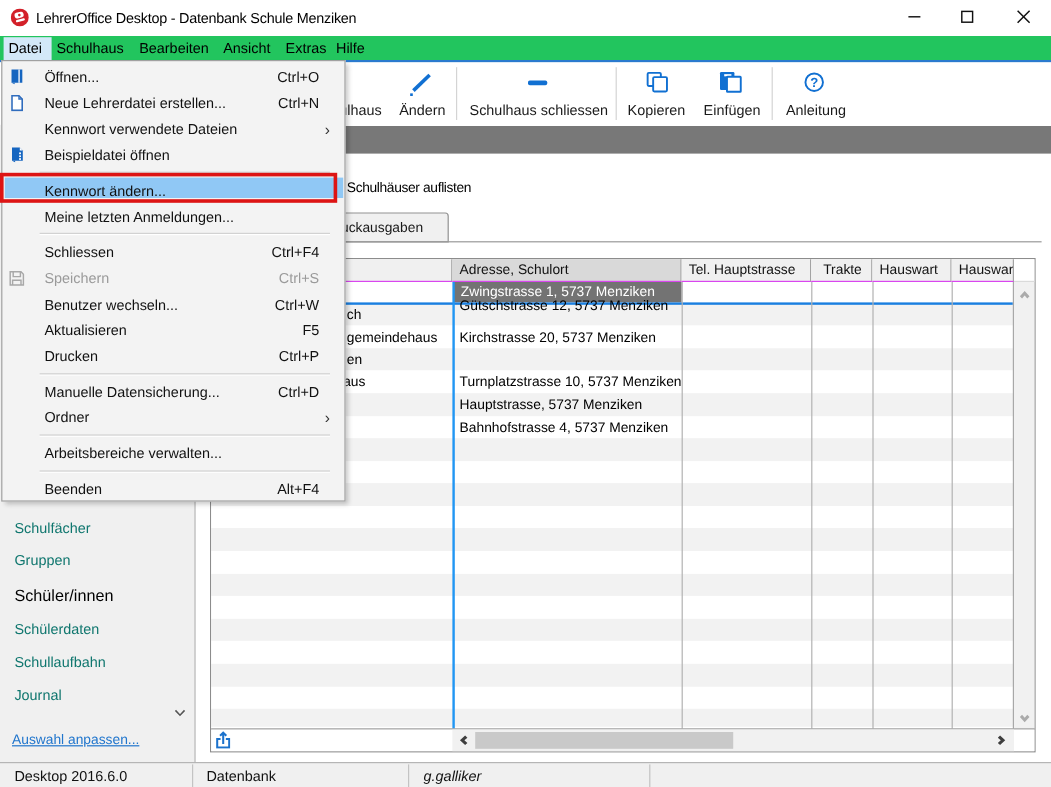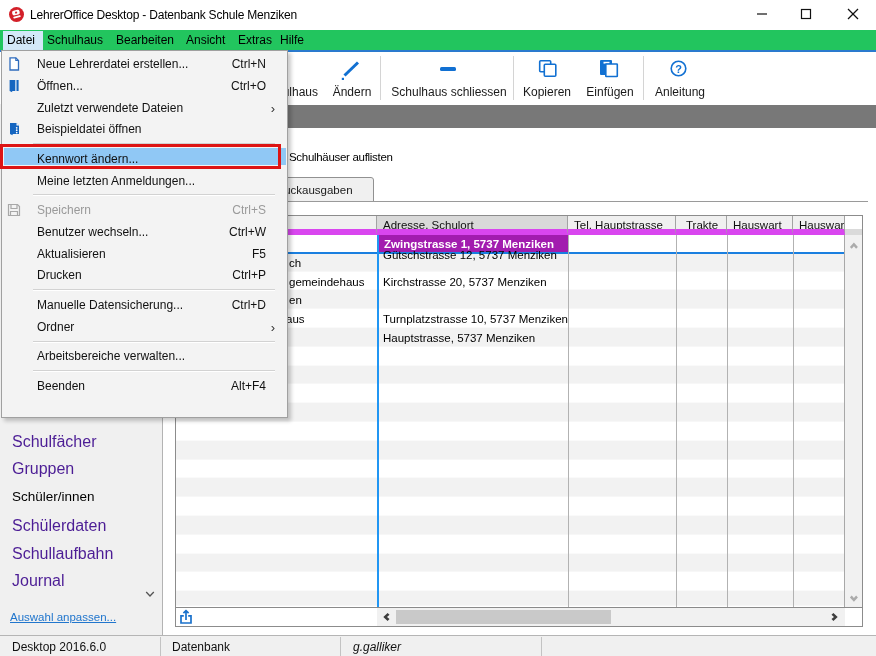--- a/index.html
+++ b/index.html
@@ -28,41 +28,41 @@
 #darkbar { left:0; top:105px; width:876px; height:23px; background:#787878; }
 
 
 #heading { left:289px; top:151px; font-size:11.5px; letter-spacing:-0.3px; color:#000; }
 #tab { left:255px; top:177px; width:119px; height:25px; background:#f0f0f0; border:1px solid #919191; border-radius:3px 3px 0 0; }
 #tabtext { left:272px; top:184px; font-size:11.5px; color:#1a1a1a; }
 #tabline { left:166px; top:201px; width:702px; height:1px; background:#9a9a9a; }
 
 
 #grid { left:175px; top:215px; width:688px; height:412px; border:1px solid #8c8c8c; background:#fff; }
-.hcell { position:absolute; top:0; height:19px; background:#f0f0f0; border-right:1px solid #a3a3a3; border-bottom:6px solid #d946ef; font-size:11.5px; color:#111; line-height:18px; padding-left:6px; overflow:hidden; }
+.hcell { position:absolute; top:0; height:19px; background:#f0f0f0; border-right:1px solid #a3a3a3; border-bottom:1px solid #d946ef; font-size:11.5px; color:#111; line-height:18px; padding-left:6px; overflow:hidden; }
 #gridbody { position:absolute; left:0; top:19px; width:670px; height:372px;
   background:repeating-linear-gradient(to bottom, #ffffff 0px, #ffffff 18.8px, #f2f2f2 18.8px, #f2f2f2 37.6px);
   background-position:0 -1.4px; }
 .vline { position:absolute; top:19px; height:372px; width:1px; background:#b2b2b2; }
 #bluevline { position:absolute; left:201px; top:19px; height:372px; width:2px; background:#2196f3; }
-#selcell { position:absolute; left:202px; top:19px; width:190px; height:17px; background:#a21caf; color:#fff; line-height:18px; padding-left:6px; font-size:11.5px;font-weight:bold; }
+#selcell { position:absolute; left:202px; top:19px; width:190px; height:17px; background:#737373; color:#fff; line-height:18px; padding-left:6px; font-size:11.5px; }
 #focusline { position:absolute; left:0px; top:35.8px; width:668px; height:2px; background:#1a7fe0; }
 .gtext { position:absolute; font-size:11.5px; color:#000; height:18.8px; line-height:18.8px; white-space:nowrap; }
 
 
 #vscroll { position:absolute; left:669px; top:19px; width:17px; height:372px; background:#f1f1f1; }
 #hscrollline { position:absolute; left:0px; top:391px; width:686px; height:1px; background:#8a8a8a; }
 #hscrollrow { position:absolute; left:0px; top:392px; width:686px; height:18px; background:#fff; }
 #hscrolltrack { position:absolute; left:201px; top:0px; width:468px; height:18px; background:#f1f1f1; }
 #hthumb { position:absolute; left:19px; top:2.2px; width:215px; height:13.5px; background:#c9c9c9; }
 
 
 #sidebar { left:0; top:104px; width:162px; height:531px; background:#f0f0f0; }
 #splitter { left:162px; top:104px; width:1px; height:531px; background:#b3b3b3; }
-.snav { position:absolute; left:12px; font-size:16px; color:#4c1d95; }
+.snav { position:absolute; left:12px; font-size:12px; color:#0f766e; }
 #snav-header { position:absolute; left:12px; font-size:13.5px; color:#000; }
 #auswahl { position:absolute; left:10px; font-size:11.5px; color:#2176cd; text-decoration:underline; }
 
 
 #statusbar { left:0; top:635px; width:876px; height:21px; background:#f0f0f0; border-top:1px solid #b5b5b5; }
 .scell { position:absolute; top:1px; height:20px; line-height:20px; font-size:12px; color:#111; }
 .ssep { position:absolute; top:1px; width:1px; height:20px; background:#c3c3c3; }
 
 
 #menu { left:1px; top:50px; width:287px; height:368px; background:#f3f3f3; border:1px solid #a0a0a0;
@@ -166,20 +166,21 @@
 
   <div class="gtext" style="left:113px; top:37.8px;">ch</div>
   <div class="gtext" style="left:113px; top:56.6px;">gemeindehaus</div>
   <div class="gtext" style="left:113px; top:75.4px;">en</div>
   <div class="gtext" style="left:110px; top:94.2px;">aus</div>
 
   <div class="gtext" style="left:207px; top:30px;">Gütschstrasse 12, 5737 Menziken</div>
   <div class="gtext" style="left:207px; top:56.6px;">Kirchstrasse 20, 5737 Menziken</div>
   <div class="gtext" style="left:207px; top:94.2px;text-align:right;">Turnplatzstrasse 10, 5737 Menziken</div>
   <div class="gtext" style="left:207px; top:113px;">Hauptstrasse, 5737 Menziken</div>
+  <div class="gtext" style="left:207px; top:131.8px;">Bahnhofstrasse 4, 5737 Menziken</div>
 
   <div id="vscroll">
     <svg style="position:absolute; left:3.5px; top:5.5px;" width="11" height="10" viewBox="0 0 11 10">
       <path d="M0.9 5.9 L4.9 1.6 L8.9 5.9 L7.1 7.8 L4.9 5.3 L2.7 7.8 Z" fill="#ababab"></path>
     </svg>
     <svg style="position:absolute; left:3.5px; top:359px;" width="11" height="10" viewBox="0 0 11 10">
       <path d="M0.9 3.5 L2.7 1.6 L4.9 4.1 L7.1 1.6 L8.9 3.5 L4.9 7.8 Z" fill="#ababab"></path>
     </svg>
   </div>
 
@@ -221,37 +222,37 @@
   <div class="scell" style="left:172px;">Datenbank</div>
   <div class="ssep" style="left:340px;"></div>
   <div class="scell" style="left:353px;font-style:italic;">g.galliker</div>
   <div class="ssep" style="left:541px;"></div>
 </div>
 
 <div class="abs" id="menu">
   <div style="height:2.3px;"></div>
   <div class="menuitem">
     <svg class="micon" viewBox="0 0 14 14">
-        <path d="M3 0.8 L8.8 0.8 L11.5 3.5 L11.5 13 L3 13 Z" fill="#fff" stroke="#2f6cbd" stroke-width="1.3"></path>
-        <path d="M8.8 0.8 L8.8 3.5 L11.5 3.5" fill="none" stroke="#2f6cbd" stroke-width="1.1"></path>
-      </svg>
-    <span class="txt">Neue Lehrerdatei erstellen...</span>
-      <span class="sc">Ctrl+N</span>
-  </div>
-  <div class="menuitem">
-    <svg class="micon" viewBox="0 0 14 14">
         <path d="M2.6 1 L11.6 1 L11.6 12 L2.6 12 Z" fill="#1565c0"></path>
         <path d="M2.6 12 L5.2 12 L5.2 13.2 Z" fill="#1565c0"></path>
         <path d="M8.9 1 L8.9 12" stroke="#fff" stroke-width="1.1"></path>
       </svg>
     <span class="txt">Öffnen...</span>
       <span class="sc">Ctrl+O</span>
   </div>
   <div class="menuitem">
-    <span class="txt">Zuletzt verwendete Dateien</span>
+    <svg class="micon" viewBox="0 0 14 14">
+        <path d="M3 0.8 L8.8 0.8 L11.5 3.5 L11.5 13 L3 13 Z" fill="#fff" stroke="#2f6cbd" stroke-width="1.3"></path>
+        <path d="M8.8 0.8 L8.8 3.5 L11.5 3.5" fill="none" stroke="#2f6cbd" stroke-width="1.1"></path>
+      </svg>
+    <span class="txt">Neue Lehrerdatei erstellen...</span>
+      <span class="sc">Ctrl+N</span>
+  </div>
+  <div class="menuitem">
+    <span class="txt">Kennwort verwendete Dateien</span>
       <span class="arrow">›</span>
   </div>
   <div class="menuitem">
     <svg class="micon" viewBox="0 0 14 14">
         <path d="M3 1 L9.5 1 L12 3.5 L12 12 L3 12 Z" fill="#1565c0"></path>
         <path d="M9.5 1 L9.5 3.5 L12 3.5 Z" fill="#fff"></path>
         <circle cx="9.7" cy="5.8" r="0.85" fill="#fff"></circle>
         <circle cx="9.7" cy="8.2" r="0.85" fill="#fff"></circle>
         <circle cx="9.7" cy="10.6" r="0.85" fill="#fff"></circle>
         <path d="M3 12 L5.6 12 L5.6 13.2 Z" fill="#1565c0"></path>
@@ -260,20 +261,24 @@
   </div>
   <div class="menusep"></div>
   <div class="menuitem" id="kennwort">
     <div style="position:absolute; left:2px; right:1px; top:-0.5px; height:17.8px; background:#90c8f5;"></div>
     <span class="txt" style="z-index:1;">Kennwort ändern...</span>
   </div>
   <div class="menuitem">
     <span class="txt">Meine letzten Anmeldungen...</span>
   </div>
   <div class="menusep"></div>
+  <div class="menuitem">
+    <span class="txt">Schliessen</span>
+      <span class="sc">Ctrl+F4</span>
+  </div>
   <div class="menuitem gray">
     <svg class="micon" viewBox="0 0 14 14">
         <path d="M1.5 1.5 L10.5 1.5 L12.5 3.5 L12.5 12.5 L1.5 12.5 Z" fill="none" stroke="#a8a8a8" stroke-width="1.2"></path>
         <path d="M4 1.5 L4 5.5 L10 5.5 L10 1.5 M3.5 12.5 L3.5 8.5 L10.5 8.5 L10.5 12.5" fill="none" stroke="#a8a8a8" stroke-width="1.2"></path>
       </svg>
     <span class="txt">Speichern</span>
       <span class="sc">Ctrl+S</span>
   </div>
   <div class="menuitem">
     <span class="txt">Benutzer wechseln...</span>

